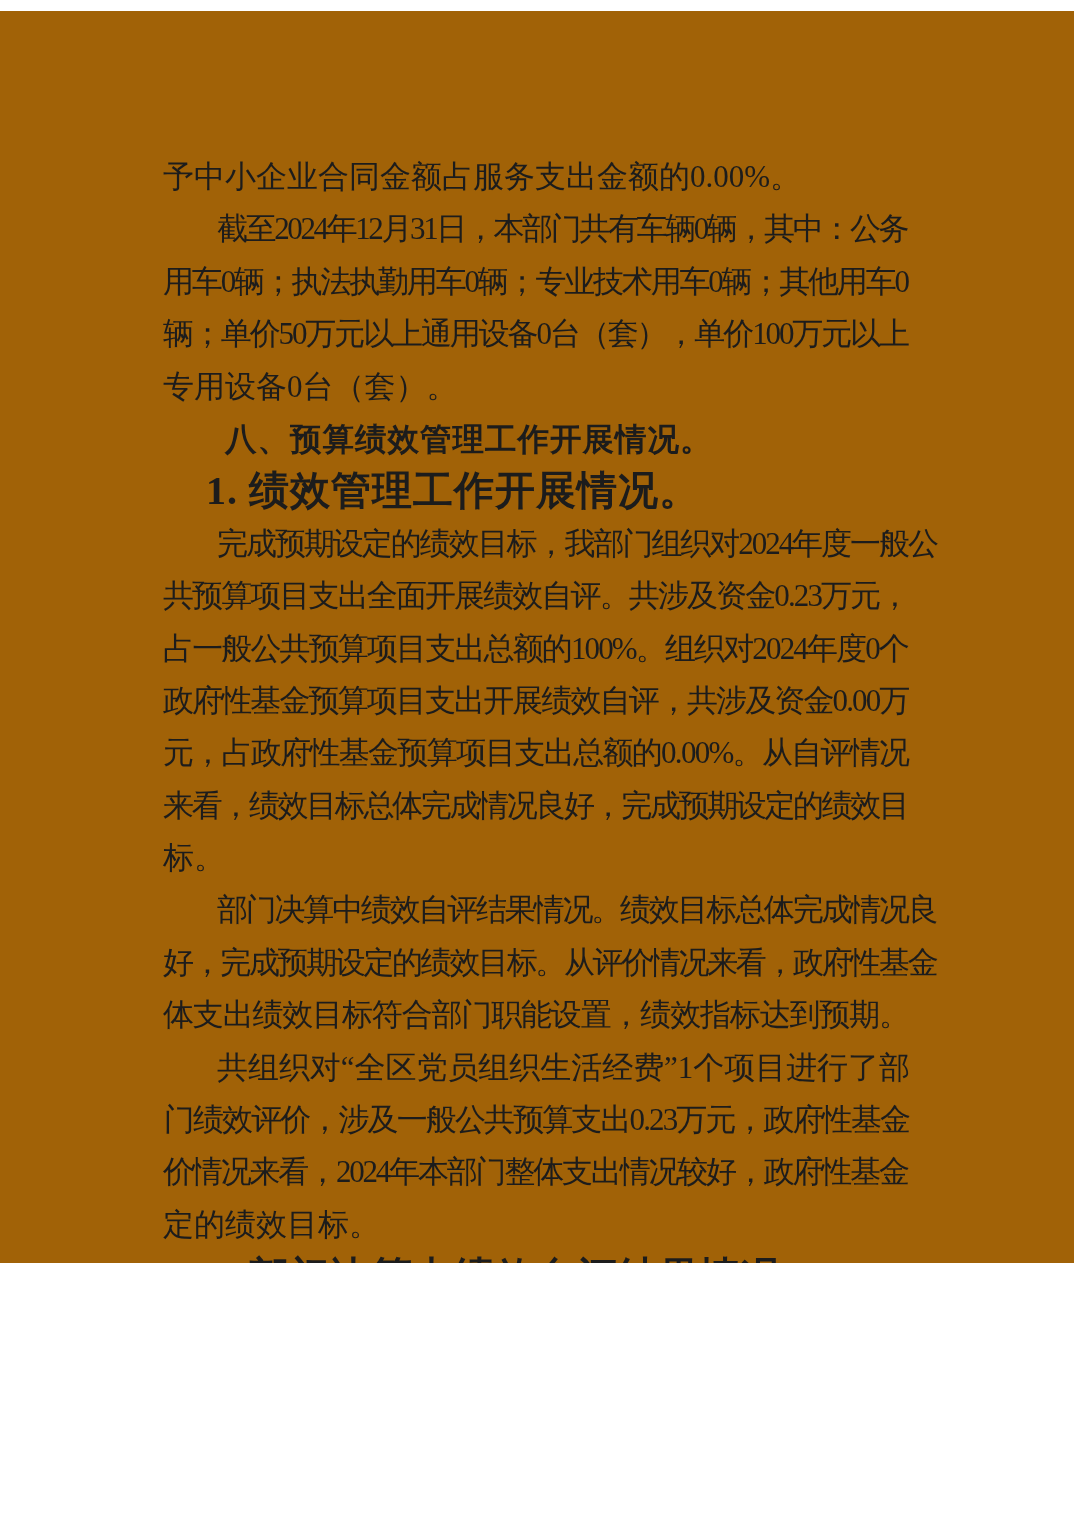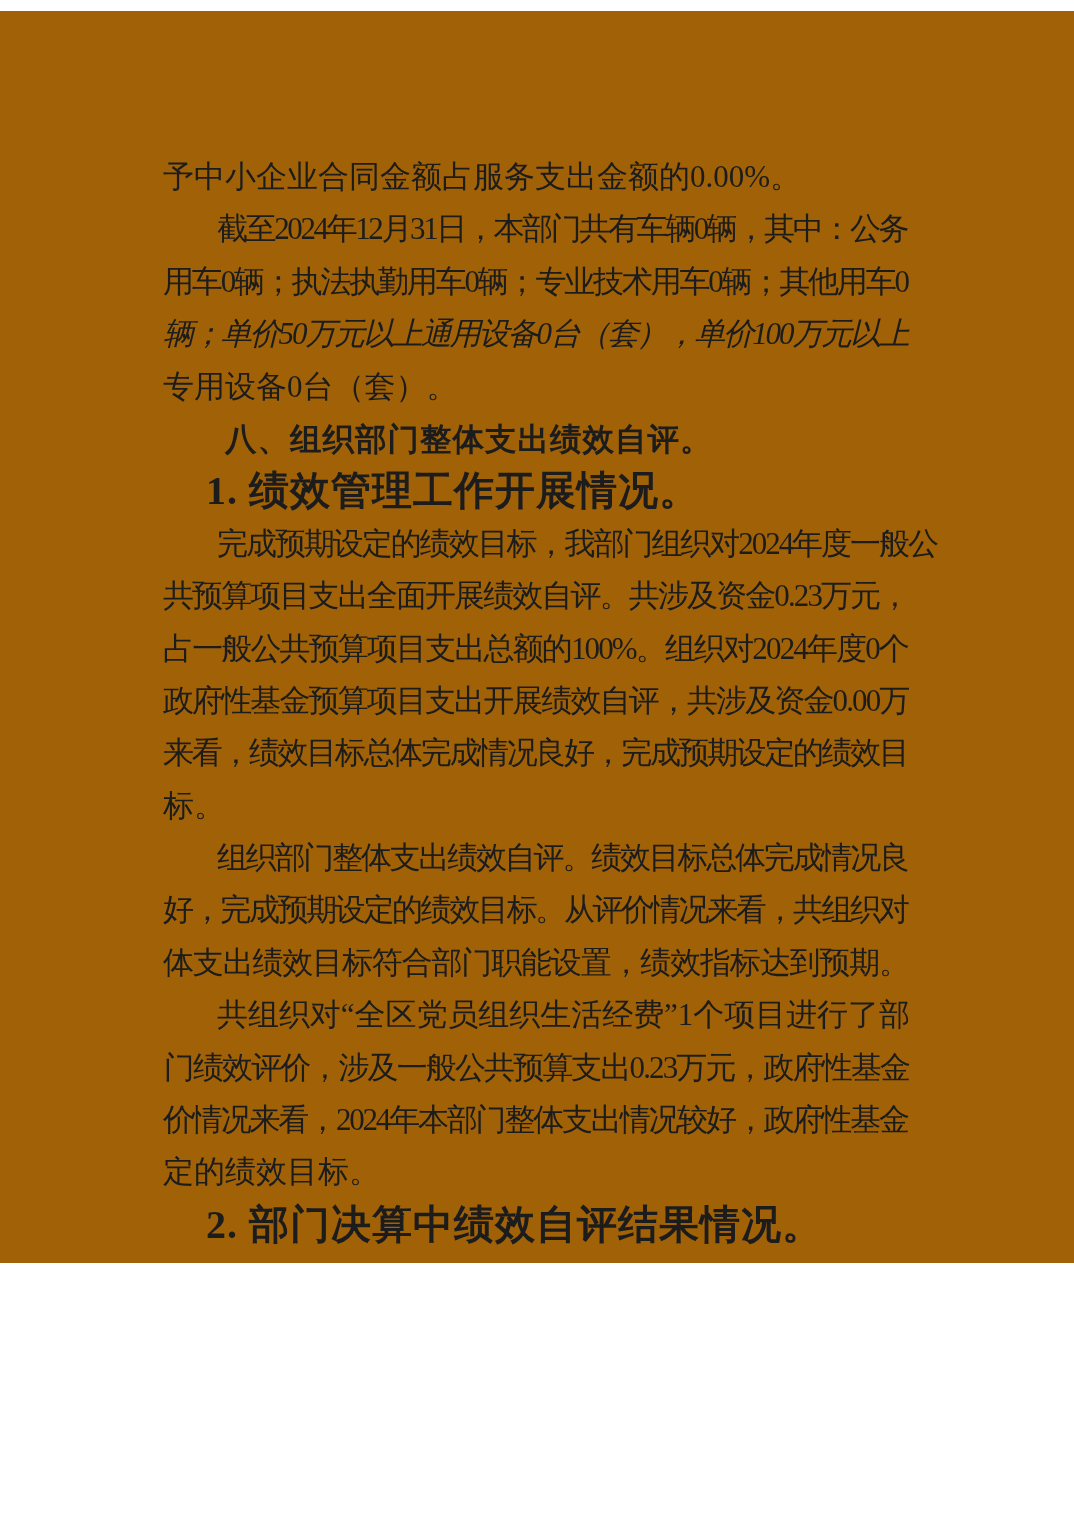--- a/index.html
+++ b/index.html
@@ -61,32 +61,33 @@
   }
 </style>
 </head>
 <body>
 
 <div class="page">
   <div class="content">
     <div class="line">予中小企业合同金额占服务支出金额的0.00%。</div>
     <div class="line ind2 jf" style="letter-spacing: -2.39286px;">截至2024年12月31日，本部门共有车辆0辆，其中：公务</div>
     <div class="line jf" style="letter-spacing: -2.18519px;">用车0辆；执法执勤用车0辆；专业技术用车0辆；其他用车0</div>
-    <div class="line jf" style="letter-spacing: -2.10714px; font-style: italic;">辆；单价50万元以上通用设备0台（套），单价100万元以上</div>
+    <div class="line jf" style="letter-spacing: -2.10714px;">辆；单价50万元以上通用设备0台（套），单价100万元以上</div>
     <div class="line">专用设备0台（套）。</div>
-    <div class="line h-section">八、组织部门整体支出绩效自评。</div>
+    <div class="line h-section">八、预算绩效管理工作开展情况。</div>
     <div class="line h-sub">1. 绩效管理工作开展情况。</div>
     <div class="line ind2 jf" style="letter-spacing: -2.04px;">完成预期设定的绩效目标，我部门组织对2024年度一般公</div>
     <div class="line jf" style="letter-spacing: -1.88889px;">共预算项目支出全面开展绩效自评。共涉及资金0.23万元，</div>
     <div class="line jf" style="letter-spacing: -1.86207px;">占一般公共预算项目支出总额的100%。组织对2024年度0个</div>
     <div class="line jf" style="letter-spacing: -1.88889px;">政府性基金预算项目支出开展绩效自评，共涉及资金0.00万</div>
+    <div class="line jf" style="letter-spacing: -1.7037px;">元，占政府性基金预算项目支出总额的0.00%。从自评情况</div>
     <div class="line jf" style="letter-spacing: -2.36px;">来看，绩效目标总体完成情况良好，完成预期设定的绩效目</div>
     <div class="line">标。</div>
-    <div class="line ind2 jf" style="letter-spacing: -2.21739px;">组织部门整体支出绩效自评。绩效目标总体完成情况良</div>
-    <div class="line jf" style="letter-spacing: -2.36px;">好，完成预期设定的绩效目标。从评价情况来看，共组织对</div>
+    <div class="line ind2 jf" style="letter-spacing: -2.21739px;">部门决算中绩效自评结果情况。绩效目标总体完成情况良</div>
+    <div class="line jf" style="letter-spacing: -2.36px;">好，完成预期设定的绩效目标。从评价情况来看，政府性基金</div>
     <div class="line" style="letter-spacing: -1.16667px;">体支出绩效目标符合部门职能设置，绩效指标达到预期。</div>
     <div class="line ind2 jf" style="letter-spacing: -0.0434783px;">共组织对“全区党员组织生活经费”1个项目进行了部</div>
     <div class="line jf" style="letter-spacing: -1.88889px; text-align: center;">门绩效评价，涉及一般公共预算支出0.23万元，政府性基金</div>
     <div class="line jf" style="letter-spacing: -2.18519px;">价情况来看，2024年本部门整体支出情况较好，政府性基金</div>
     <div class="line">定的绩效目标。</div>
     <div class="line h-sub">2. 部门决算中绩效自评结果情况。</div>
   </div>
   <div class="footer">- 34 -</div>
 </div>
 

